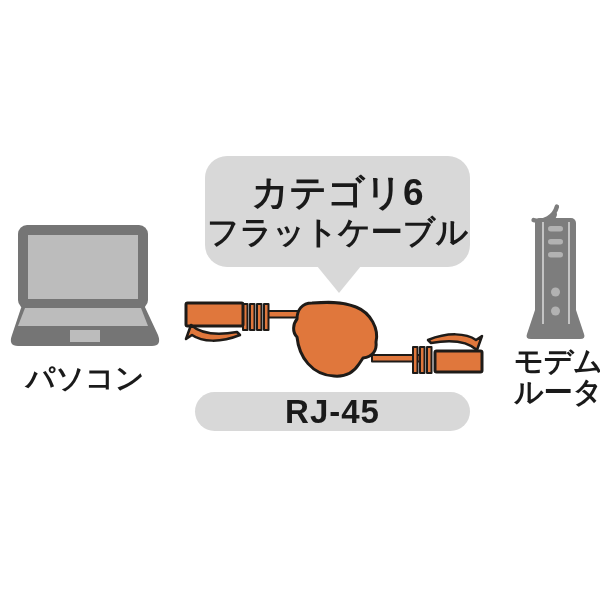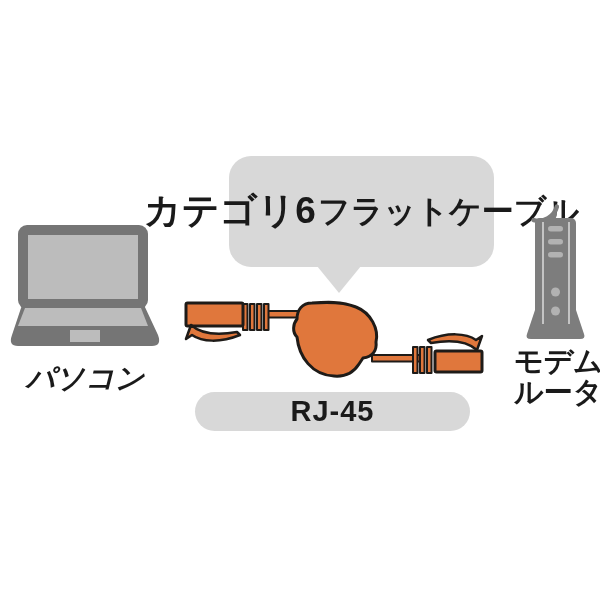--- a/index.html
+++ b/index.html
@@ -23,23 +23,22 @@
     width:600px;height:600px;
     background:var(--background);
     overflow:hidden;
   }
   .abs{position:absolute;}
   
   .callout{
     left:205px;top:156px;width:265px;height:111px;
     background:var(--callout-gray);
     border-radius:22px;
-    display:flex;flex-direction:row;align-items:center;justify-content:center;
+    display:flex;flex-direction:column;align-items:center;justify-content:center;
     gap:2px;
-    margin-left:24px;
   }
   .callout-pointer{
     left:317px;top:266px;
     width:0;height:0;
     border-left:22px solid transparent;
     border-right:22px solid transparent;
     border-top:27px solid var(--callout-gray);
   }
   .callout-title{
     font-size:37px;font-weight:bold;color:var(--text);
@@ -48,35 +47,35 @@
   .callout-subtitle{
     font-size:32px;font-weight:bold;color:var(--text);
     line-height:1.1;white-space:nowrap;
   }
   
   .label{
     font-weight:bold;color:var(--text);white-space:nowrap;
   }
   .laptop-label{
     left:10px;top:359px;width:150px;
-    text-align:center;font-size:29px;font-style:italic;
+    text-align:center;font-size:29px;
   }
   .router-label{
     left:514px;top:346px;
     font-size:29px;line-height:31px;text-align:left;
   }
   
   .rj45-pill{
     left:195px;top:392px;width:275px;height:39px;
     background:var(--callout-gray);
     border-radius:20px;
     display:flex;align-items:center;justify-content:center;
   }
   .rj45-text{
-    font-size:29px;font-weight:bold;color:var(--text);
+    font-size:33px;font-weight:bold;color:var(--text);
     letter-spacing:1px;
   }
   svg{display:block;}
 </style>
 </head>
 <body>
 
 <div class="canvas">
 
   <div class="abs callout">

